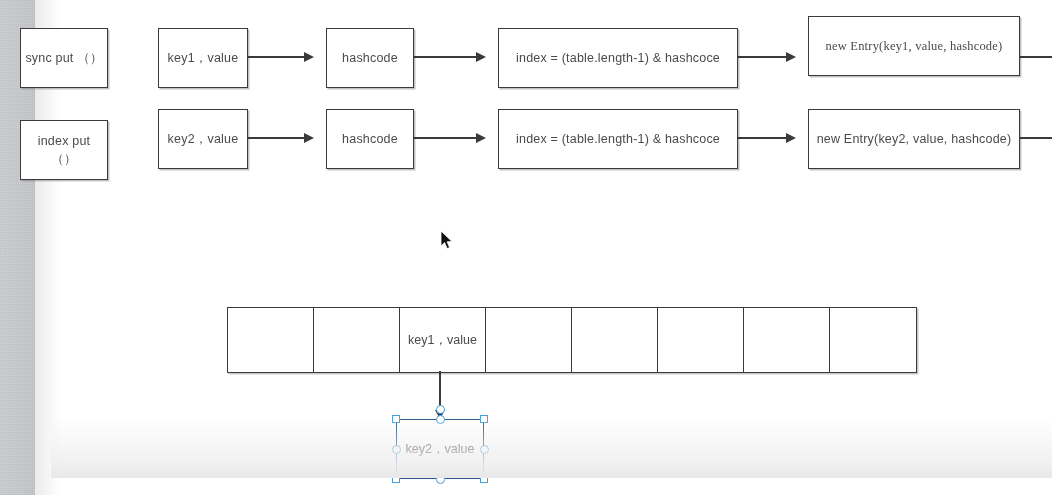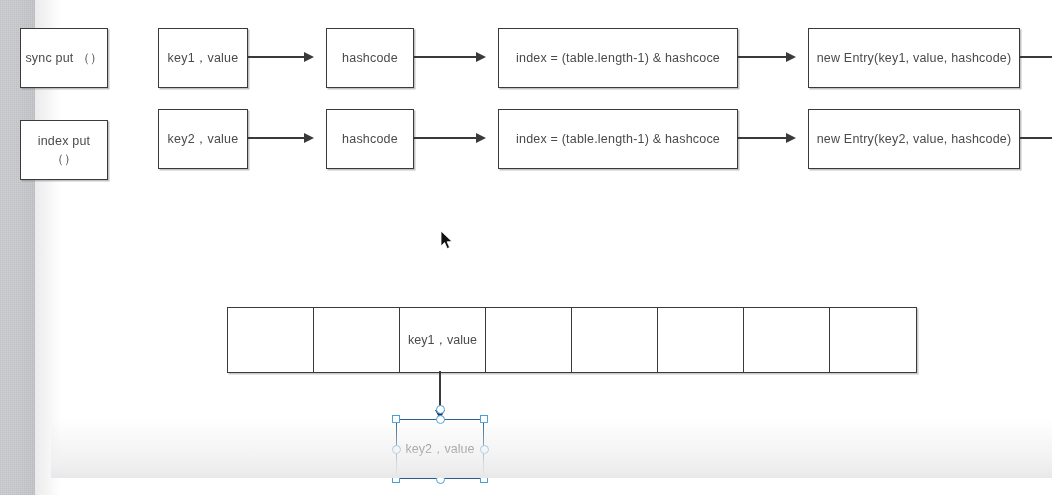--- a/index.html
+++ b/index.html
@@ -106,21 +106,21 @@
 
   <div class="gutter-dark"></div>
   <div class="gutter-light"></div>
   <div class="page-shade"></div>
 
   <div id="flow-layer">
       <div class="fbox" style="left: 20px; top: 28px; width: 88px; height: 60px;">sync put （）</div>
       <div class="fbox" style="left: 158px; top: 28px; width: 90px; height: 60px;">key1，value</div>
       <div class="fbox" style="left: 326px; top: 28px; width: 88px; height: 60px;">hashcode</div>
       <div class="fbox" style="left: 498px; top: 28px; width: 240px; height: 60px;">index = (table.length-1) &amp; hashcoce</div>
-      <div class="fbox" style="left: 808px; top: 28px; width: 212px; height: 60px;">new Entry(key1, value, hashcode)</div>
+      <div class="fbox" style="left: 808px; top: 16px; width: 212px; height: 60px; font-family: Liberation Serif, serif;">new Entry(key1, value, hashcode)</div>
       <div class="fbox" style="left: 20px; top: 120px; width: 88px; height: 60px;">index put
 （）</div>
       <div class="fbox" style="left: 158px; top: 109px; width: 90px; height: 60px;">key2，value</div>
       <div class="fbox" style="left: 326px; top: 109px; width: 88px; height: 60px;">hashcode</div>
       <div class="fbox" style="left: 498px; top: 109px; width: 240px; height: 60px;">index = (table.length-1) &amp; hashcoce</div>
       <div class="fbox" style="left: 808px; top: 109px; width: 212px; height: 60px;">new Entry(key2, value, hashcode)</div>
       <div class="conn" style="left: 248px; top: 56px; width: 57px;"></div>
       <div class="arrowhead" style="left: 304px; top: 51.5px;"></div>
       <div class="conn" style="left: 414px; top: 56px; width: 63px;"></div>
       <div class="arrowhead" style="left: 476px; top: 51.5px;"></div>

